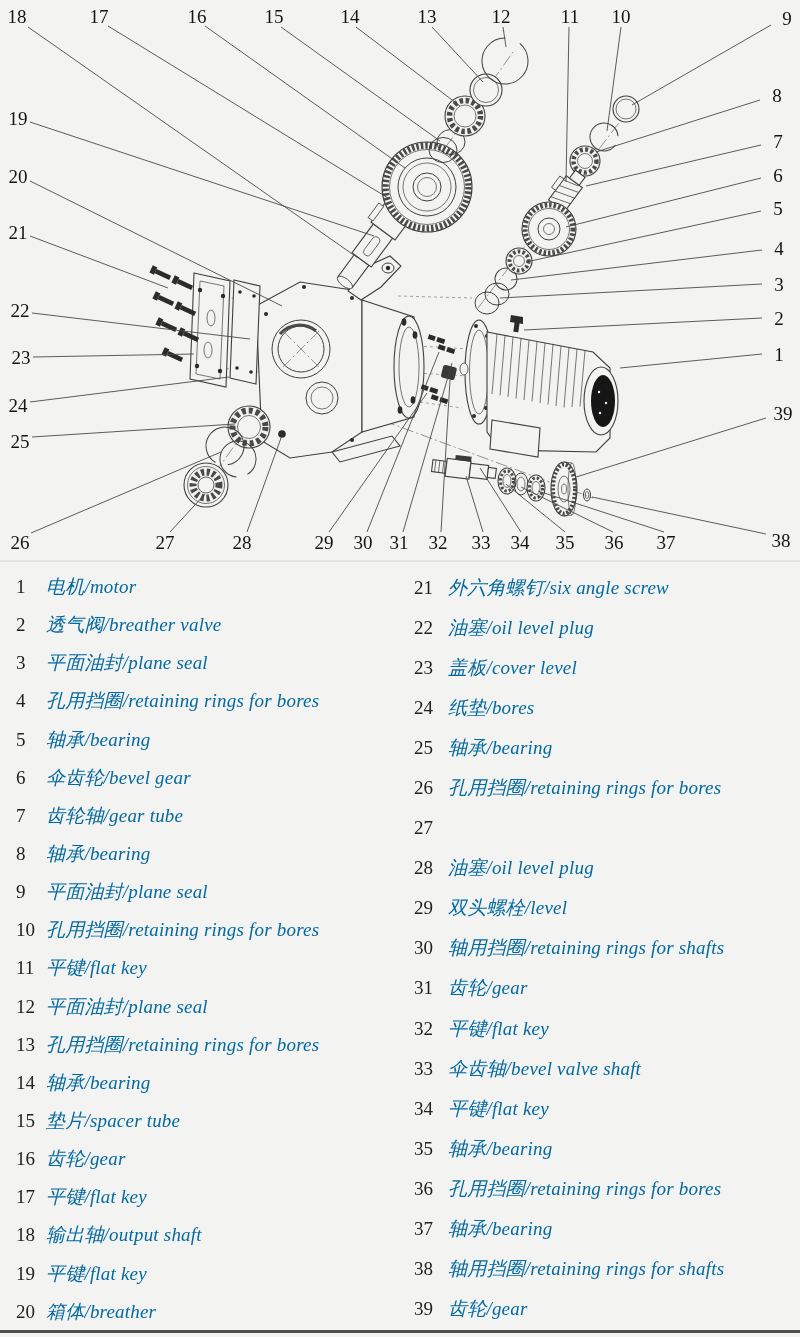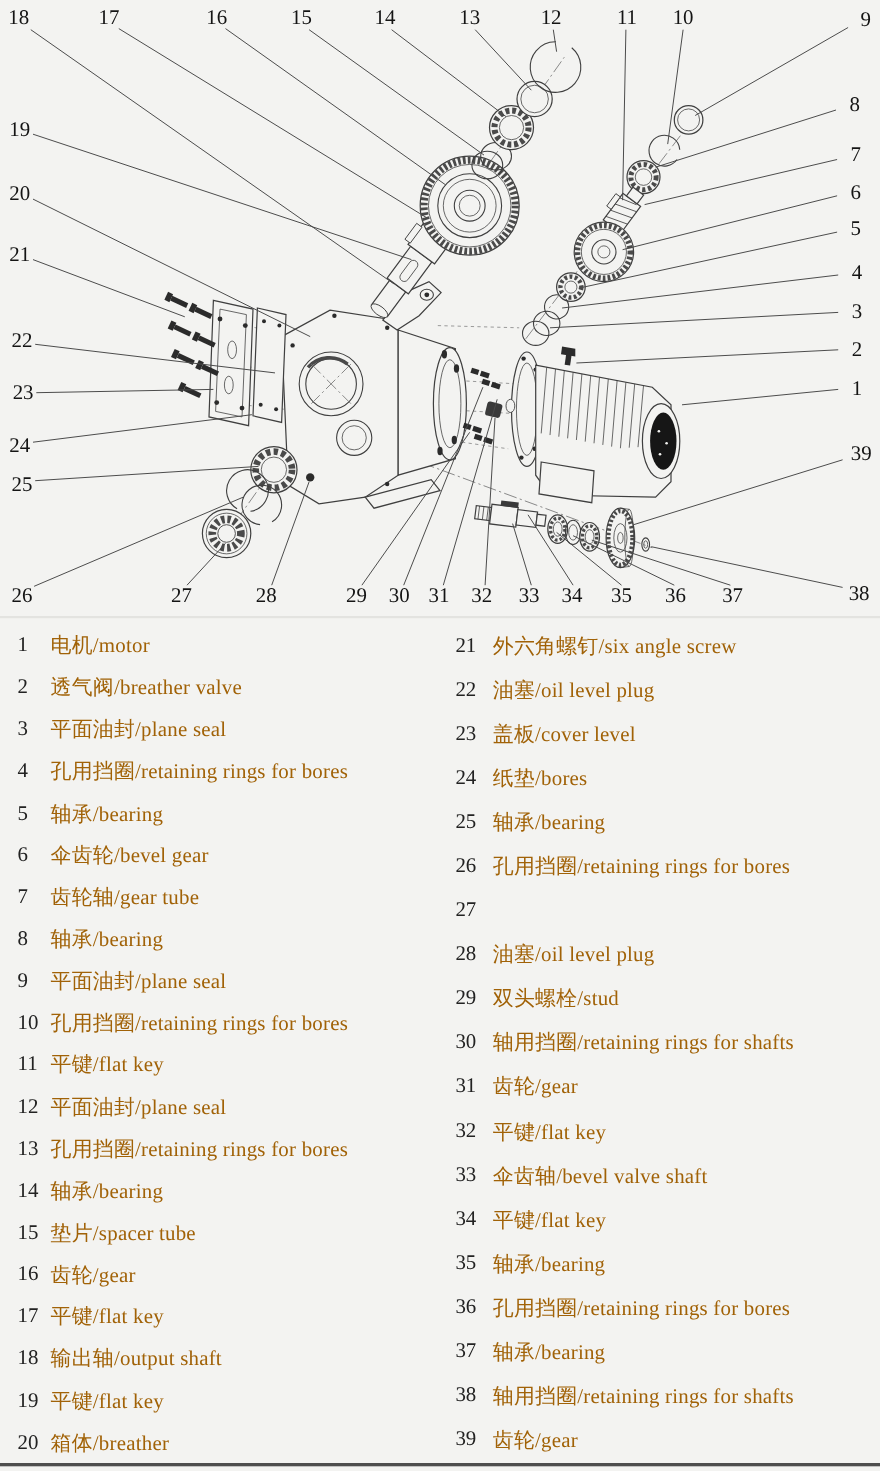--- a/index.html
+++ b/index.html
@@ -14,21 +14,21 @@
   .fold-line{position:absolute;left:0;top:560px;width:800px;height:2px;background:#e3e3e0;}
   .bottom-rule{position:absolute;left:0;top:1330px;width:800px;height:3px;background:#4e4e4e;}
   .col{position:absolute;top:568px;}
   .col-left{left:16px;width:392px;}
   .col-right{left:414px;width:384px;}
   .row{display:flex;align-items:center;}
   .col-left .row{height:38.15px;}
   .col-right .row{height:40.05px;}
   .no{width:30px;flex:0 0 auto;font-size:19px;color:#222;}
   .col-right .no{width:34px;}
-  .lbl{font-size:19px;color:#a16207;letter-spacing:0.2px;white-space:nowrap;}
+  .lbl{font-size:19px;color:#0369a1;letter-spacing:0.2px;white-space:nowrap;font-style:italic;}
   
   .ln{stroke:#3f3f3f;fill:none;stroke-width:1;}
   .ln2{stroke:#3f3f3f;fill:none;stroke-width:0.7;}
   .pp{fill:#f3f3f1;stroke:#3f3f3f;stroke-width:1.1;}
   .pp2{fill:#f3f3f1;stroke:#3f3f3f;stroke-width:0.8;}
   .dk{fill:#2b2b2b;stroke:none;}
   .teeth{fill:none;stroke:#4a4a4a;}
   .ax{stroke:#7a7a7a;stroke-dasharray:12 3 2 3;stroke-width:0.8;fill:none;}
   .dot{stroke:#8d8d8d;stroke-dasharray:3 3;stroke-width:0.8;fill:none;}
   .leader{stroke:#4a4a4a;stroke-width:0.9;fill:none;}
@@ -488,21 +488,21 @@
       </div>
       <div class="row">
         <span class="no">27</span>
       </div>
       <div class="row">
         <span class="no">28</span>
         <span class="lbl">油塞/oil level plug</span>
       </div>
       <div class="row">
         <span class="no">29</span>
-        <span class="lbl">双头螺栓/stud</span>
+        <span class="lbl">双头螺栓/level</span>
       </div>
       <div class="row">
         <span class="no">30</span>
         <span class="lbl">轴用挡圈/retaining rings for shafts</span>
       </div>
       <div class="row">
         <span class="no">31</span>
         <span class="lbl">齿轮/gear</span>
       </div>
       <div class="row">

